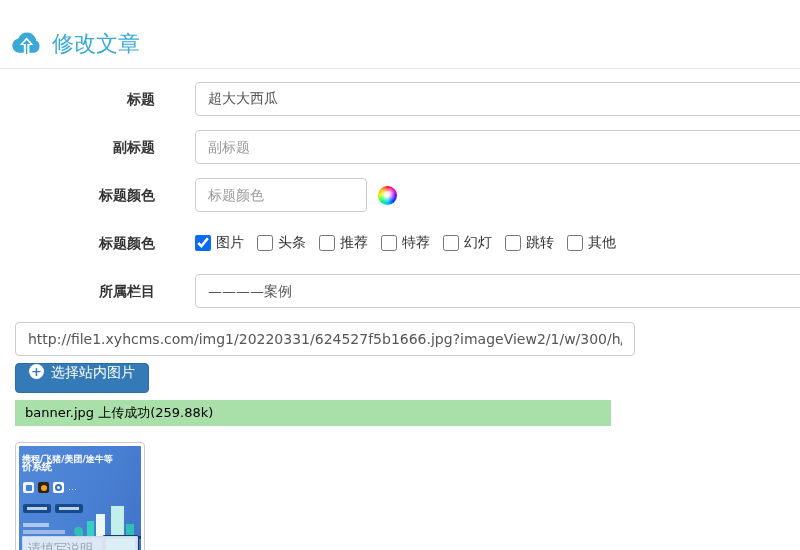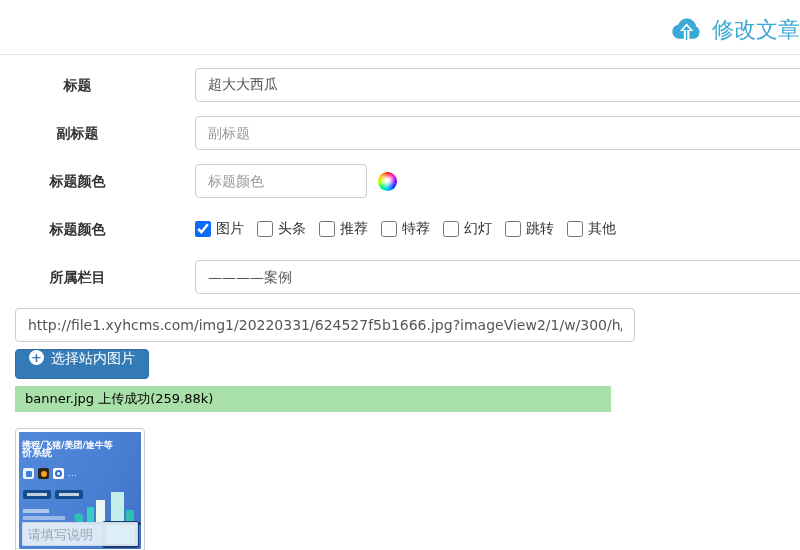--- a/index.html
+++ b/index.html
@@ -2,28 +2,28 @@
 <html><head>
 <meta charset="utf-8">
 <style>
   * { box-sizing: border-box; }
   html,body { margin:0; padding:0; }
   body {
     width:800px; height:550px; overflow:hidden; background:#fff;
     font-family:"DejaVu Sans","Liberation Sans",sans-serif;
   }
   
-  .header { display:flex; align-items:center; gap:9px; padding:15px 0 9px 10px;justify-content:flex-end; }
+  .header { display:flex; align-items:center; gap:9px; padding:29px 0 9px 10px; }
   .page-title { font-size:22px; color:#3aa9d6; font-weight:400; margin:0; line-height:30px; }
   .divider { border:0; border-top:1px solid #e7e7e7; margin:0 0 13px 0; }
 
   
   .form-row { display:flex; margin-bottom:14px; }
   .form-label {
-    flex:0 0 180px; width:180px; text-align:center; padding-right:25px;
+    flex:0 0 180px; width:180px; text-align:right; padding-right:25px;
     font-size:14px; font-weight:700; color:#333; line-height:34px;
   }
   .form-content { flex:1; margin-left:15px; min-width:0; }
   .input {
     height:34px; border:1px solid #ccc; border-radius:4px;
     padding:6px 12px; font-size:14px; color:#555; background:#fff;
     font-family:inherit; outline:none; display:block;
   }
   .input::placeholder { color:#999; opacity:1; }
   .full { width:620px; }       

